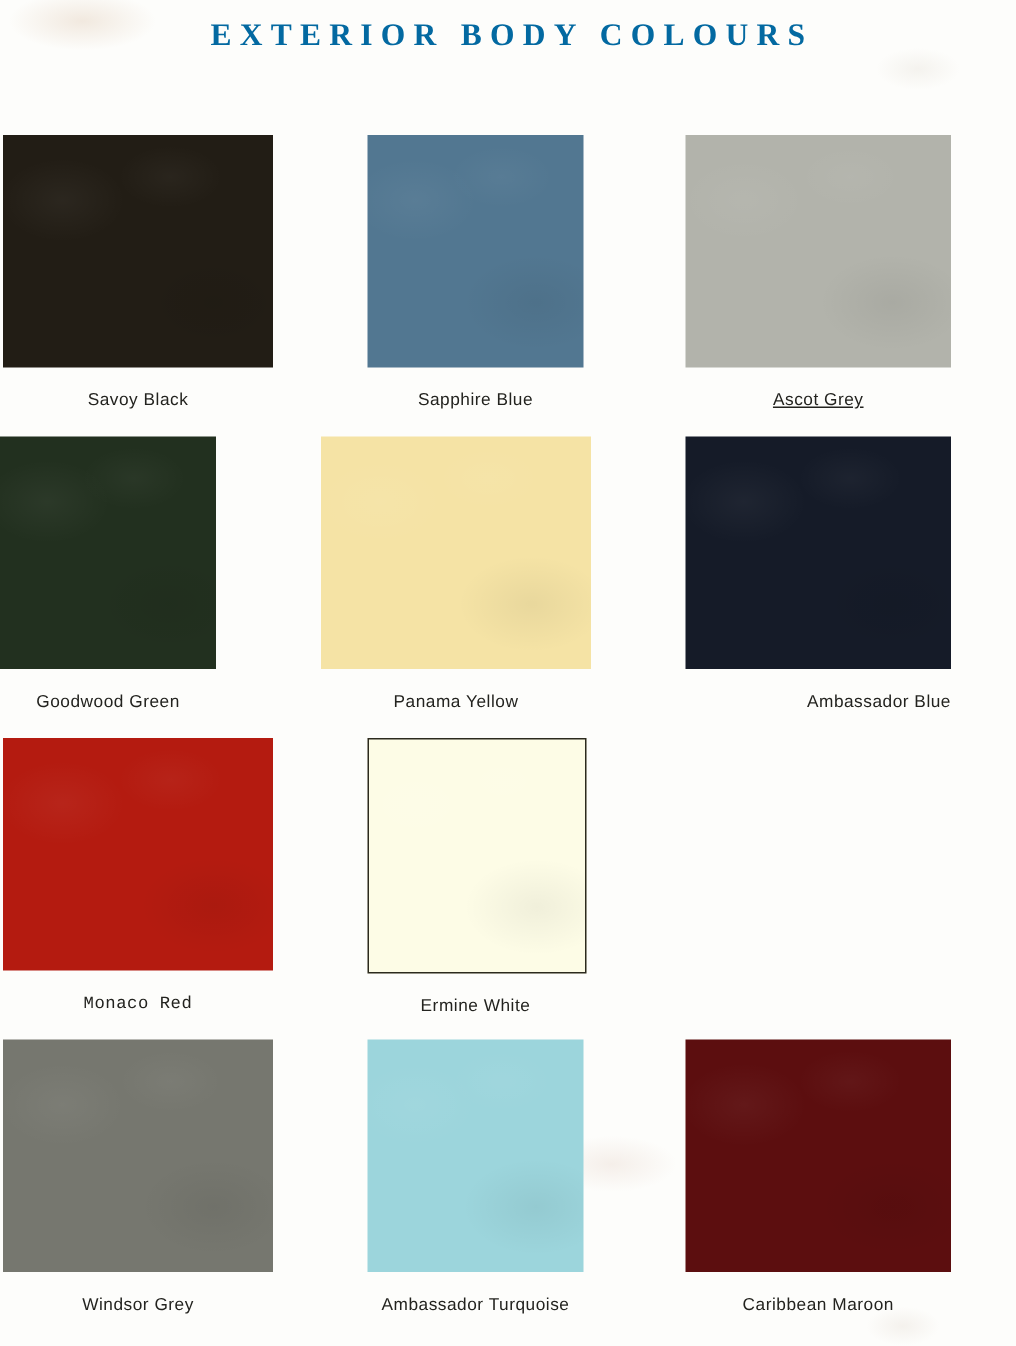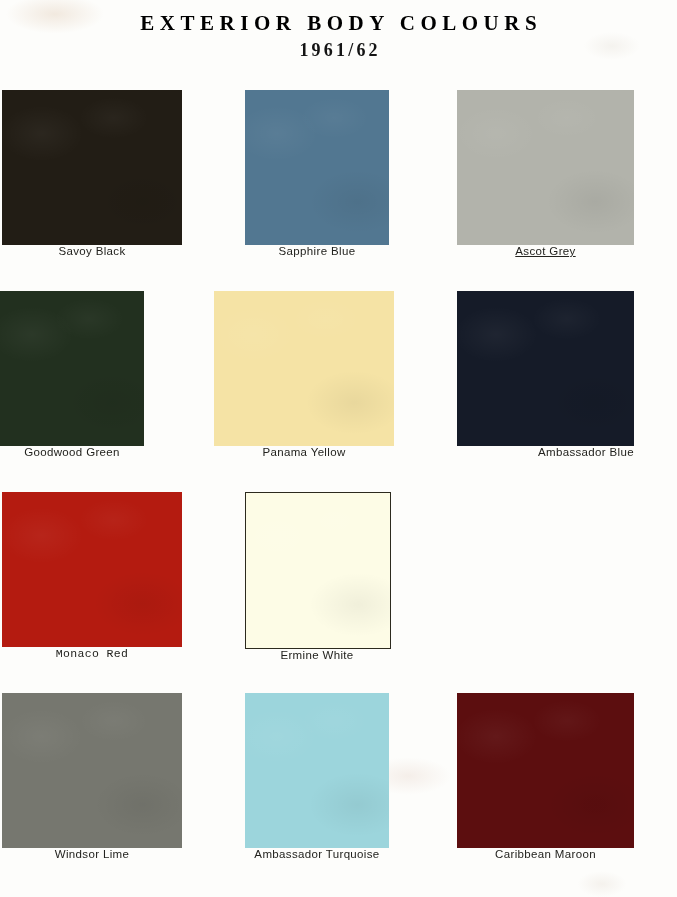--- a/index.html
+++ b/index.html
@@ -97,31 +97,31 @@
   }
   .swatch.bordered {
     border: 1.5px solid #2c2a1e;
   }
 
   .label {
     text-align: center;
     font-size: 11.5px;
     color: #23231f;
     letter-spacing: 0.35px;
+    margin-top: 16px;
     white-space: nowrap;
   }
 </style>
 </head>
 <body style="background-color: rgb(253, 253, 251);">
 
 <div class="paper"></div>
 
 <div class="header">
-  <h1 class="title" style="color: #000000;">EXTERIOR BODY COLOURS</h1>
-  <p class="subtitle" style="color: rgb(20, 20, 20);">1961/62</p>
+  <h1 class="title" style="color: #0369a1;">EXTERIOR BODY COLOURS</h1>
 </div>
 
 <div class="grid">
 
   <div class="row">
     <div class="cell col-1">
       <div class="swatch" style="background-color: rgb(34, 29, 21);"></div>
       <div class="label" style="color: rgb(35, 35, 31);">Savoy Black</div>
     </div>
     <div class="cell col-2">
@@ -156,21 +156,21 @@
     </div>
     <div class="cell col-2">
       <div class="swatch bordered" style="background-color: rgb(253, 252, 230); border-color: rgb(44, 42, 30);"></div>
       <div class="label" style="color: rgb(35, 35, 31);">Ermine White</div>
     </div>
   </div>
 
   <div class="row">
     <div class="cell col-1">
       <div class="swatch" style="background-color: rgb(118, 119, 111);"></div>
-      <div class="label" style="color: rgb(35, 35, 31);">Windsor Lime</div>
+      <div class="label" style="color: rgb(35, 35, 31);">Windsor Grey</div>
     </div>
     <div class="cell col-2">
       <div class="swatch" style="background-color: rgb(156, 213, 220);"></div>
       <div class="label" style="color: rgb(35, 35, 31);">Ambassador Turquoise</div>
     </div>
     <div class="cell col-3">
       <div class="swatch" style="background-color: rgb(92, 14, 15);"></div>
       <div class="label" style="color: rgb(35, 35, 31);">Caribbean Maroon</div>
     </div>
   </div>

